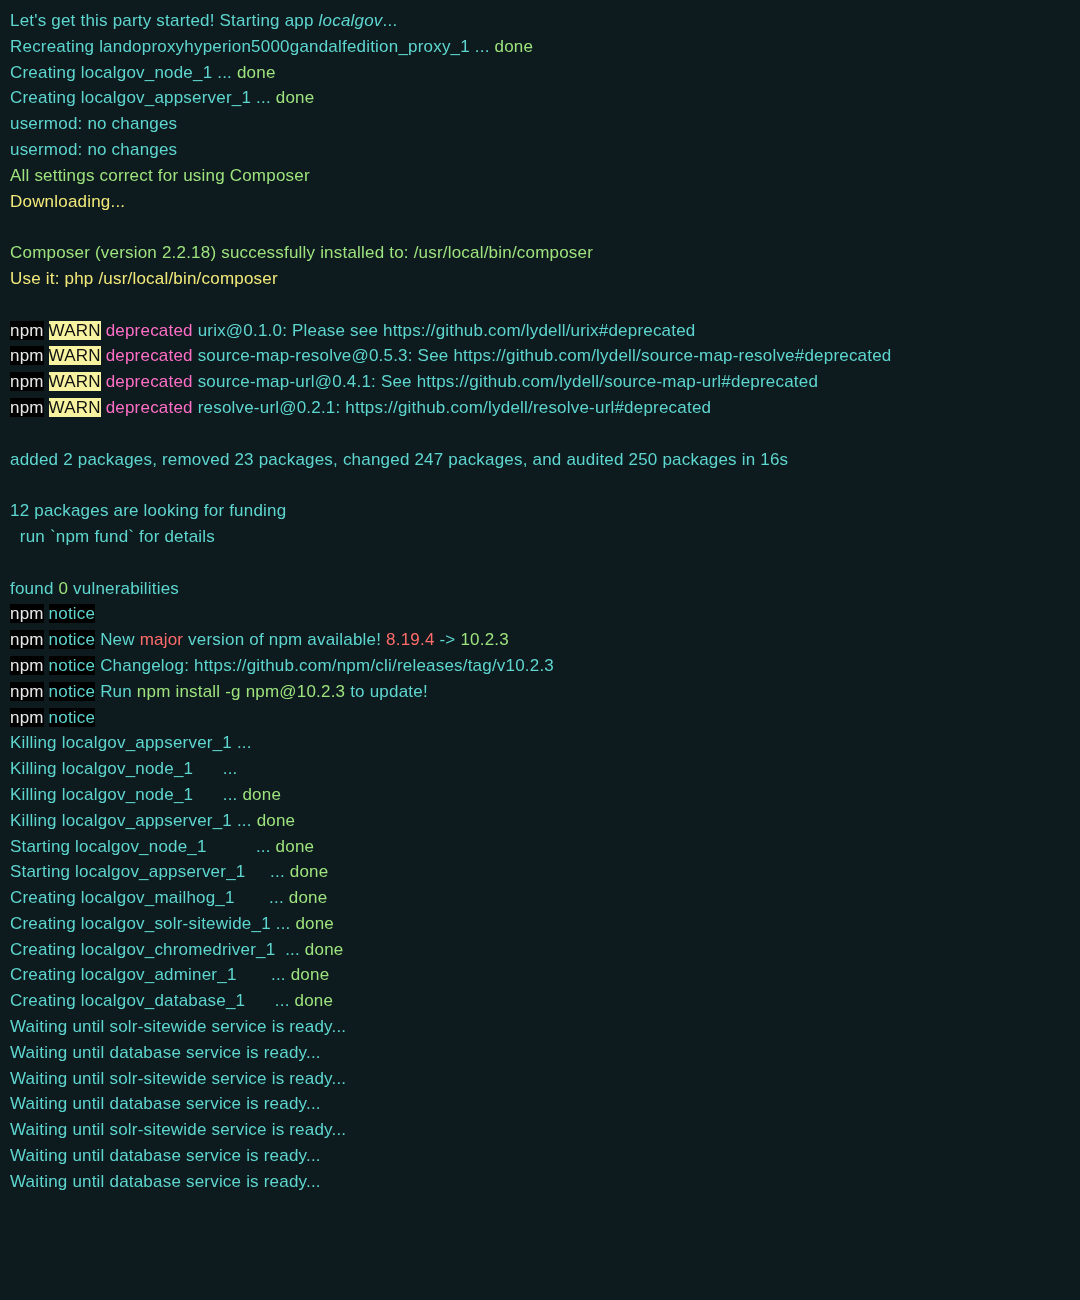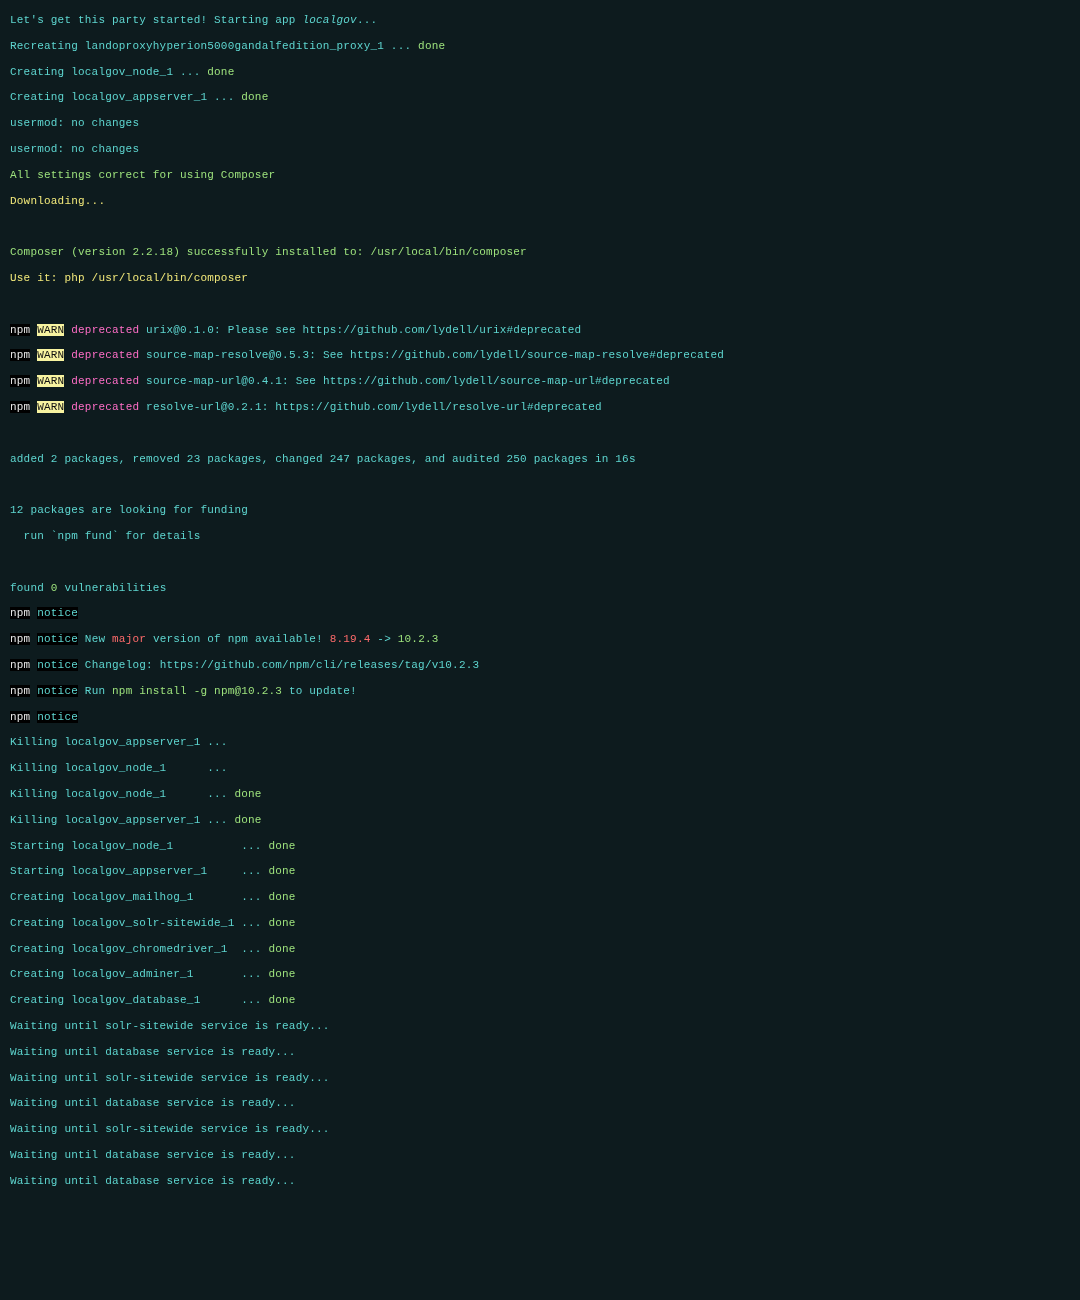--- a/index.html
+++ b/index.html
@@ -6,22 +6,22 @@
     margin: 0;
     padding: 0;
     background: #0d1b1e;
     width: 1080px;
     height: 1300px;
     overflow: hidden;
   }
   pre.terminal {
     margin: 0;
     padding: 8px 10px;
-    font-family: Liberation Mono, monospace;
-    font-size: 11px;
+    font-family: Liberation Sans, sans-serif;
+    font-size: 17px;
     line-height: 25.8px;
     color: #5ed6d0;
     white-space: pre;
     letter-spacing: 0.2px;
   }
   .cyan   { color: #5ed6d0; }
   .green  { color: #9ee37d; }
   .yellow { color: #f2e97a; }
   .magenta{ color: #ff6ec7; }
   .red    { color: #ff6b6b; }

